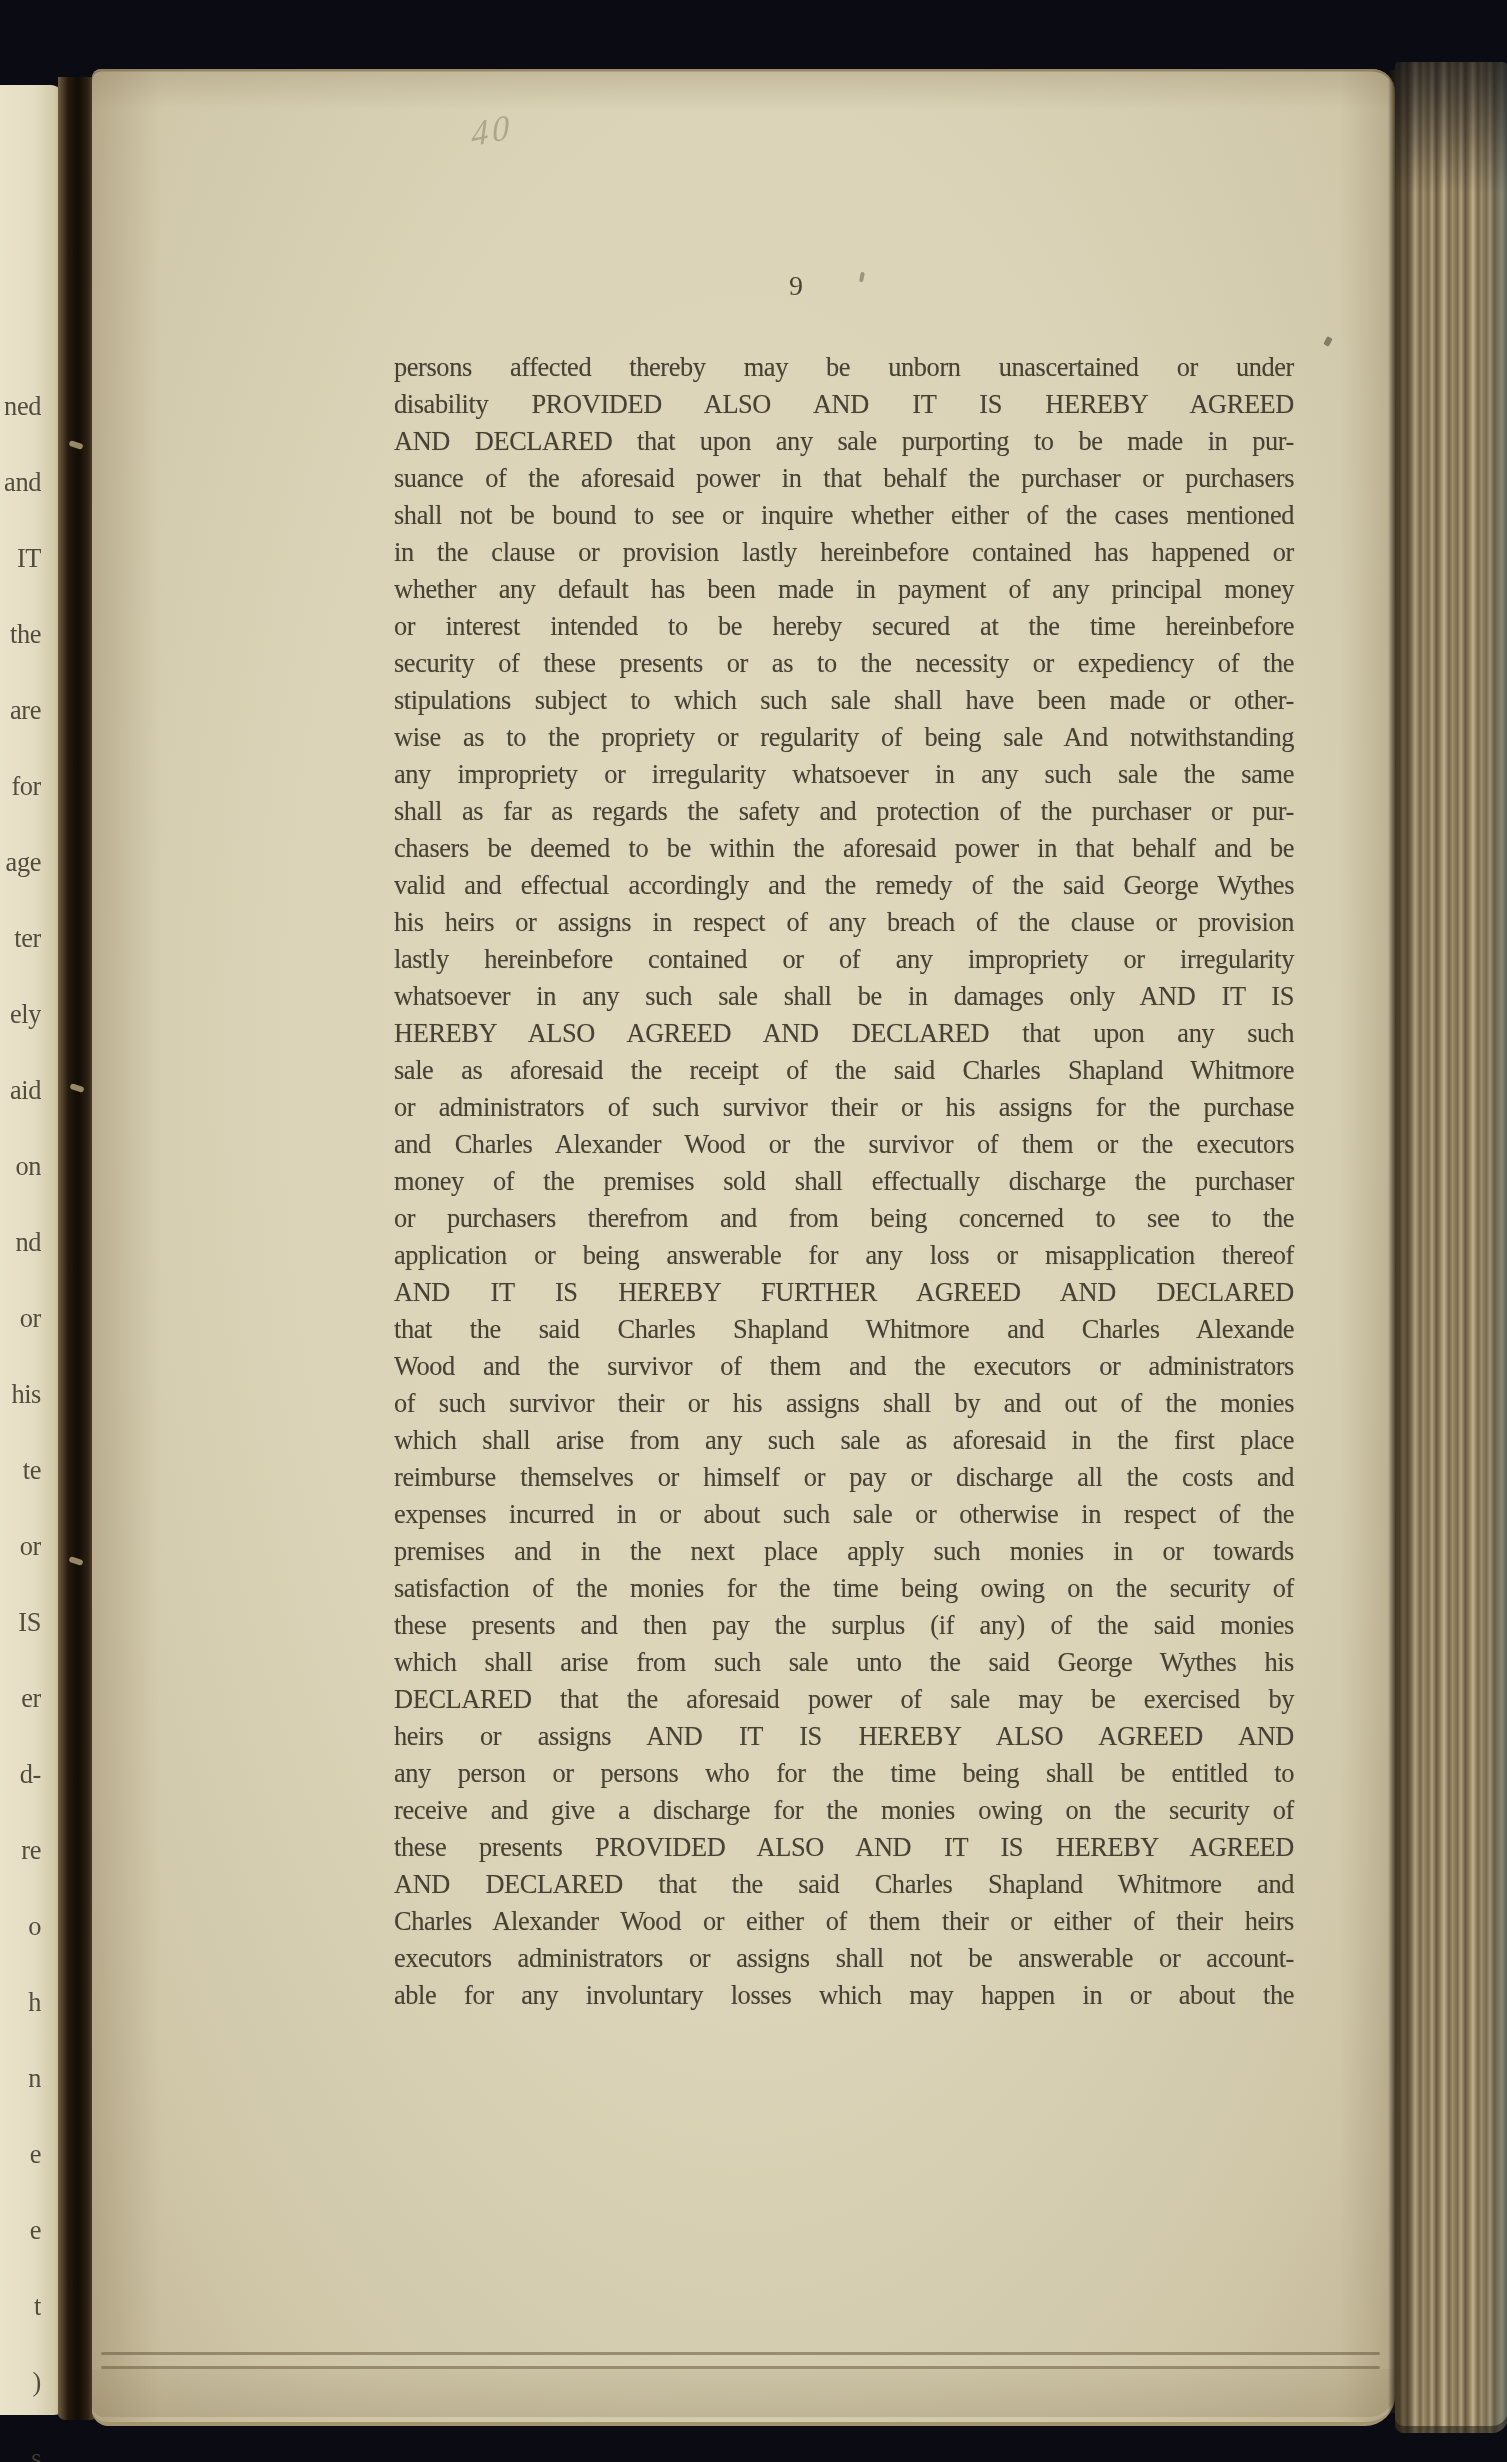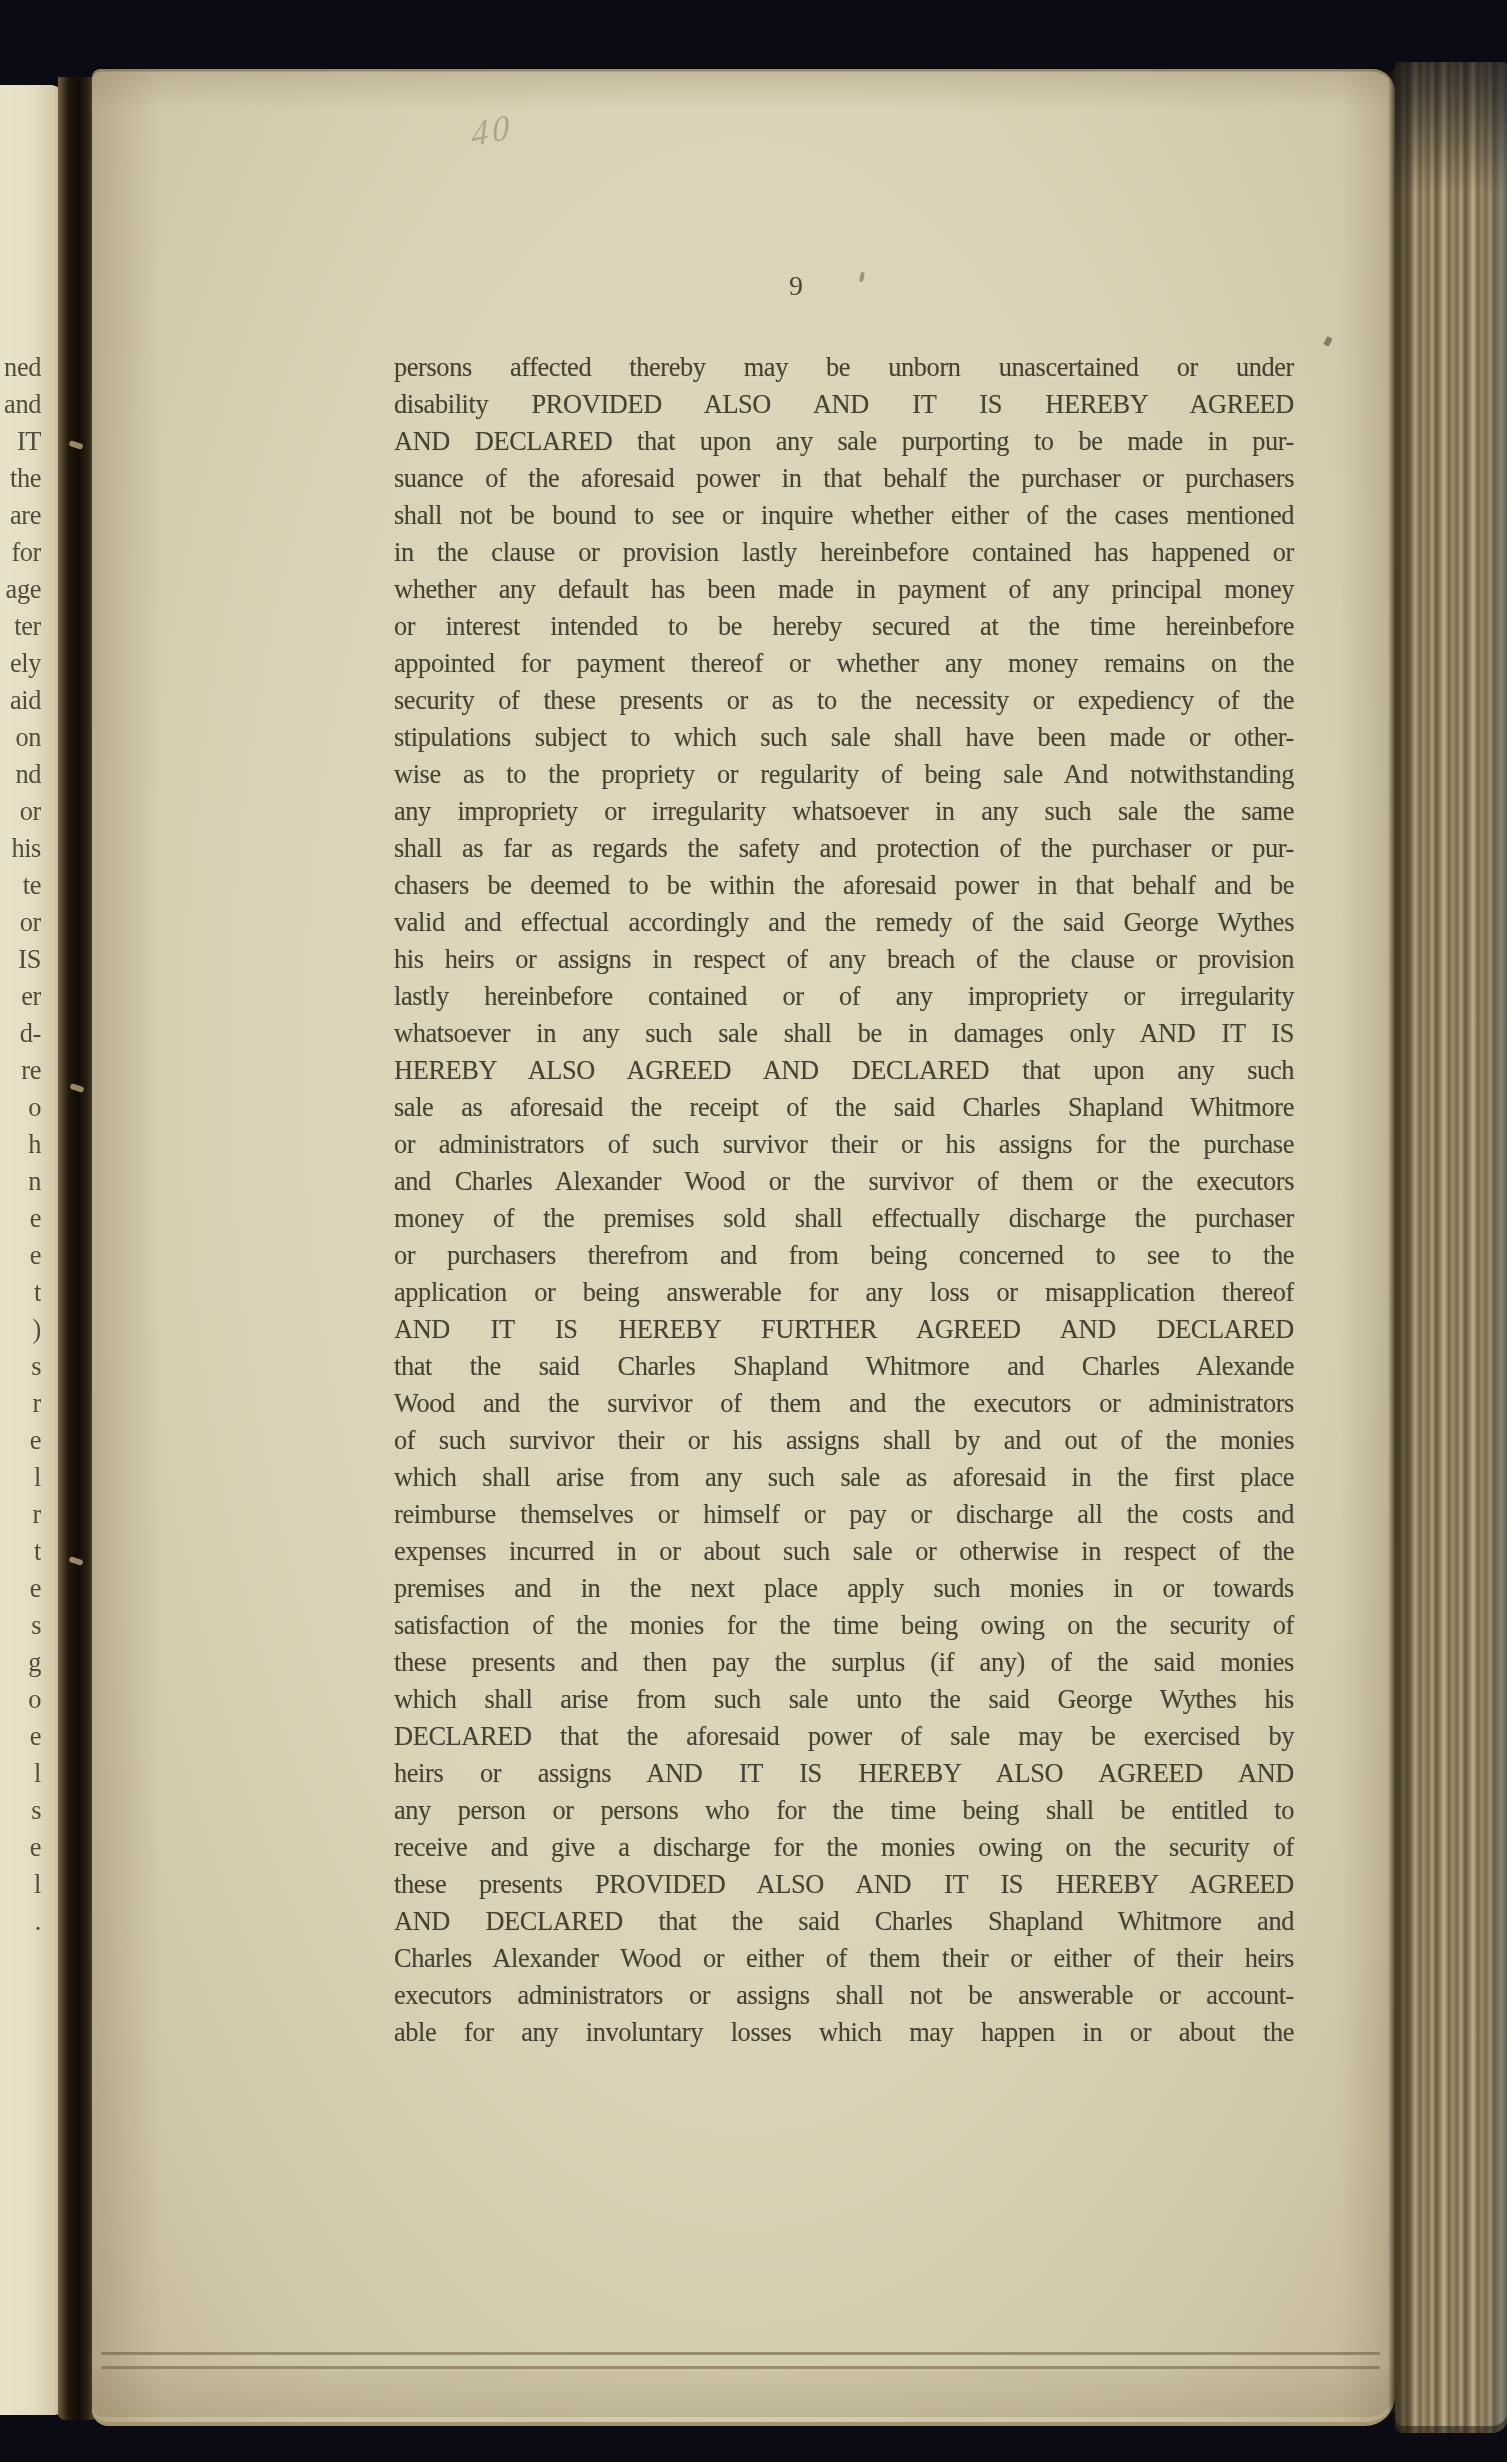--- a/index.html
+++ b/index.html
@@ -20,20 +20,21 @@
   }
   .margin-col{
     position:absolute;left:0;top:264px;width:41px;height:1656px;
     color:#464033;font-size:26.4px;line-height:37px;
     opacity:.92;
   }
   .frag{
     display:flex;justify-content:flex-end;align-items:flex-start;
     height:37px;width:41px;overflow:hidden;white-space:nowrap;
     letter-spacing:-0.4px;
+    margin-top:39px;
   }
 
   
   .gutter{
     position:absolute;left:58px;top:77px;width:39px;height:2343px;
     background:linear-gradient(90deg,#6e5c40 0,#241a0e 26%,#120c06 52%,#2b2012 76%,#6b5a3e 100%);
     border-radius:0 0 7px 7px;
   }
   .stitch{
     position:absolute;width:14px;height:6.2px;border-radius:3.5px;
@@ -177,21 +178,20 @@
 
     <div class="text-block">
         <div class="line">persons affected thereby may be unborn unascertained or under</div>
         <div class="line">disability PROVIDED ALSO AND IT IS HEREBY AGREED</div>
         <div class="line">AND DECLARED that upon any sale purporting to be made in pur-</div>
         <div class="line">suance of the aforesaid power in that behalf the purchaser or purchasers</div>
         <div class="line">shall not be bound to see or inquire whether either of the cases mentioned</div>
         <div class="line">in the clause or provision lastly hereinbefore contained has happened or</div>
         <div class="line">whether any default has been made in payment of any principal money</div>
         <div class="line">or interest intended to be hereby secured at the time hereinbefore</div>
-        <div class="line">appointed for payment thereof or whether any money remains on the</div>
         <div class="line">security of these presents or as to the necessity or expediency of the</div>
         <div class="line">stipulations subject to which such sale shall have been made or other-</div>
         <div class="line">wise as to the propriety or regularity of being sale And notwithstanding</div>
         <div class="line">any impropriety or irregularity whatsoever in any such sale the same</div>
         <div class="line">shall as far as regards the safety and protection of the purchaser or pur-</div>
         <div class="line">chasers be deemed to be within the aforesaid power in that behalf and be</div>
         <div class="line">valid and effectual accordingly and the remedy of the said George Wythes</div>
         <div class="line">his heirs or assigns in respect of any breach of the clause or provision</div>
         <div class="line">lastly hereinbefore contained or of any impropriety or irregularity</div>
         <div class="line">whatsoever in any such sale shall be in damages only AND IT IS</div>

